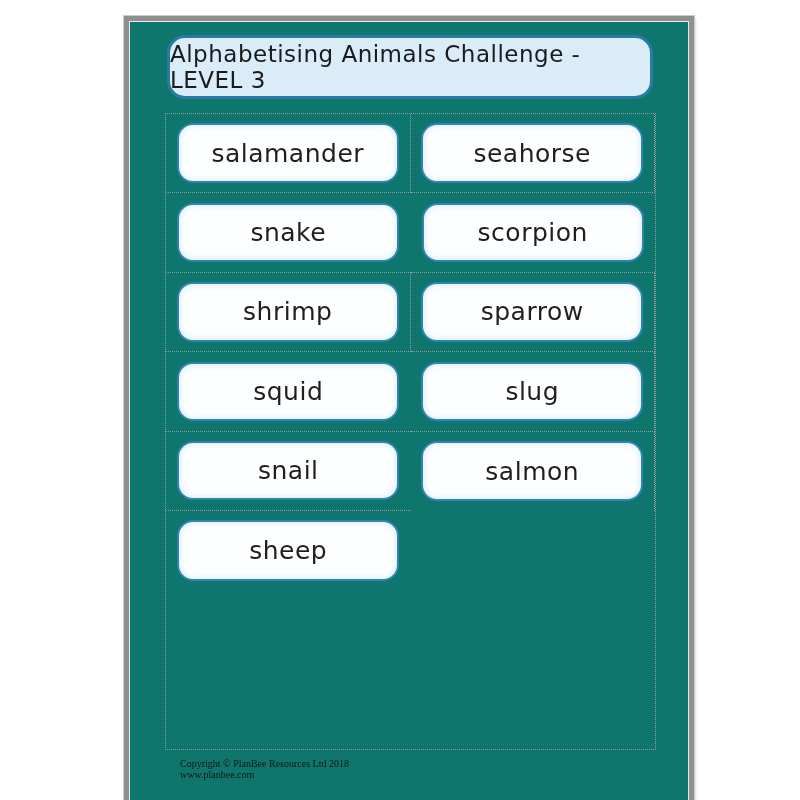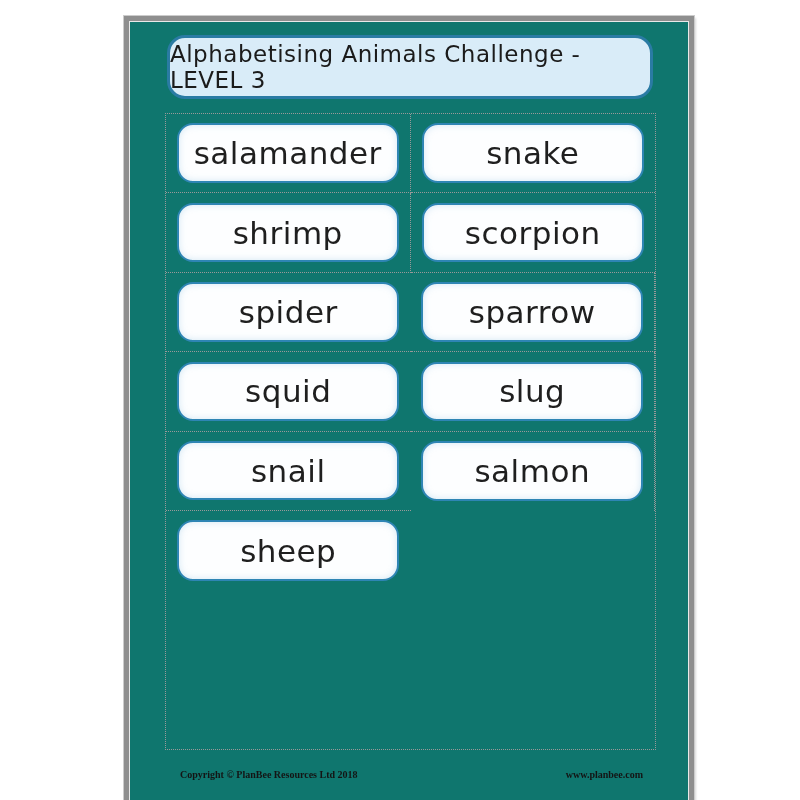--- a/index.html
+++ b/index.html
@@ -70,72 +70,73 @@
     width: 91%;
     height: 76%;
     box-sizing: border-box;
     background: #fdfeff;
     border: 2px solid #2e85b4;
     border-radius: 16px;
     box-shadow: inset 0 0 7px rgba(130,185,220,0.35);
     display: flex;
     align-items: center;
     justify-content: center;
-    font-size: 31px;
+    font-size: 25px;
     letter-spacing: 0.5px;
     color: #1f1f1f;
   }
   .footer {
     position: absolute;
     left: 51px;
     right: 46px;
     bottom: 24px;
     display: flex;
     justify-content: space-between;
     align-items: baseline;
     font-family: "Liberation Serif", serif;
-    font-weight: bold;
+    font-weight: normal;
     font-size: 10px;
     color: #141414;
+    flex-direction: column;
   }
 </style>
 </head>
 <body>
 
 <div class="canvas">
   <div class="page">
 
     <div class="title-box">
       <span>Alphabetising Animals Challenge - LEVEL 3</span>
     </div>
 
     <div class="word-grid">
         <div class="cell col-left row-inner">
           <div class="word-card">
             <span>salamander</span>
           </div>
         </div>
+        <div class="cell col-left row-inner">
+          <div class="word-card">
+            <span>seahorse</span>
+          </div>
+        </div>
         <div class="cell row-inner">
           <div class="word-card">
             <span>snake</span>
-          </div>
-        </div>
-        <div class="cell col-left row-inner">
-          <div class="word-card">
-            <span>shrimp</span>
           </div>
         </div>
         <div class="cell row-inner">
           <div class="word-card">
             <span>scorpion</span>
           </div>
         </div>
-        <div class="cell row-inner">
+        <div class="cell col-left row-inner">
           <div class="word-card">
-            <span>spider</span>
+            <span>shrimp</span>
           </div>
         </div>
         <div class="cell col-left row-inner">
           <div class="word-card">
             <span>sparrow</span>
           </div>
         </div>
         <div class="cell row-inner">
           <div class="word-card">
             <span>squid</span>

